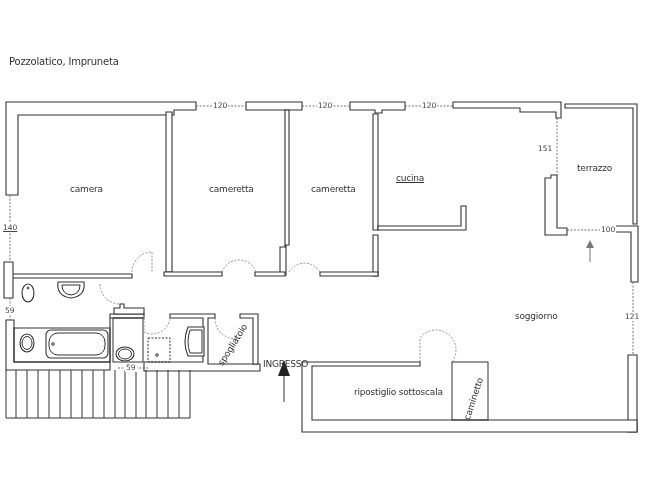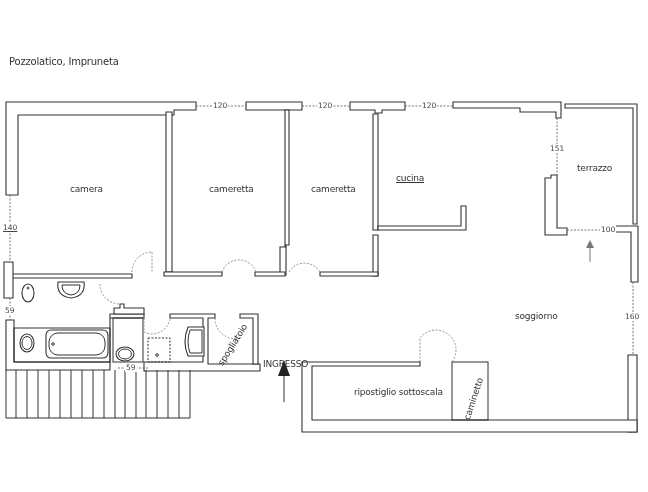--- a/index.html
+++ b/index.html
@@ -113,26 +113,26 @@
   <line class="dim" x1="567" y1="230" x2="610" y2="230"></line>
   <line class="dim" x1="10" y1="195" x2="10" y2="262"></line>
   <line class="dim" x1="10" y1="298" x2="10" y2="320"></line>
   <line class="dim" x1="118" y1="368" x2="148" y2="368"></line>
   <line class="dim" x1="633" y1="282" x2="633" y2="355"></line>
 </svg>
 
 <div class="dimlabel" style="left:212px;top:101px;">120</div>
 <div class="dimlabel" style="left:317px;top:101px;">120</div>
 <div class="dimlabel" style="left:421px;top:101px;">120</div>
-<div class="dimlabel" style="left:549px;top:144px;">151</div>
+<div class="dimlabel" style="left:537px;top:144px;">151</div>
 <div class="dimlabel" style="left:600px;top:225px;">100</div>
 <div class="dimlabel" style="left:2px;top:223px;text-decoration:underline;">140</div>
 <div class="dimlabel" style="left:4px;top:306px;">59</div>
 <div class="dimlabel" style="left:125px;top:363px;">59</div>
-<div class="dimlabel" style="left:624px;top:312px;">160</div>
+<div class="dimlabel" style="left:624px;top:312px;">121</div>
 
 <div class="label" style="left:70px;top:184px;">camera</div>
 <div class="label" style="left:209px;top:184px;">cameretta</div>
 <div class="label" style="left:311px;top:184px;">cameretta</div>
 <div class="label" style="left:396px;top:173px;text-decoration:underline;">cucina</div>
 <div class="label" style="left:577px;top:163px;text-align:center;">terrazzo</div>
 <div class="label" style="left:515px;top:311px;">soggiorno</div>
 <div class="label" style="left:263px;top:359px;">INGRESSO</div>
 <div class="label" style="left:330px;top:387px;margin-left:24px;">ripostiglio sottoscala</div>
 <div class="label rot" style="left:216px;top:362px;transform:rotate(-58deg);">spogliatoio</div>

